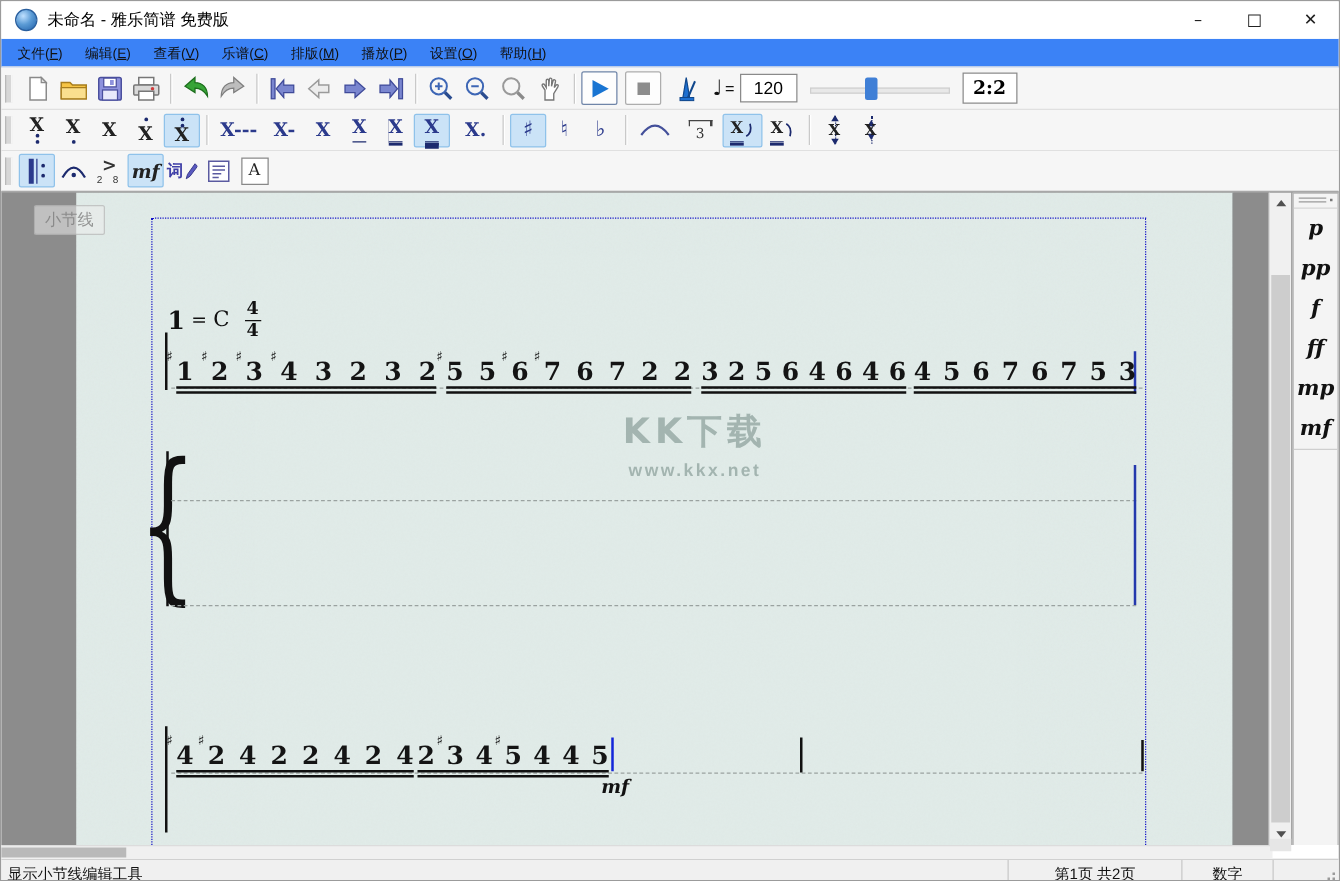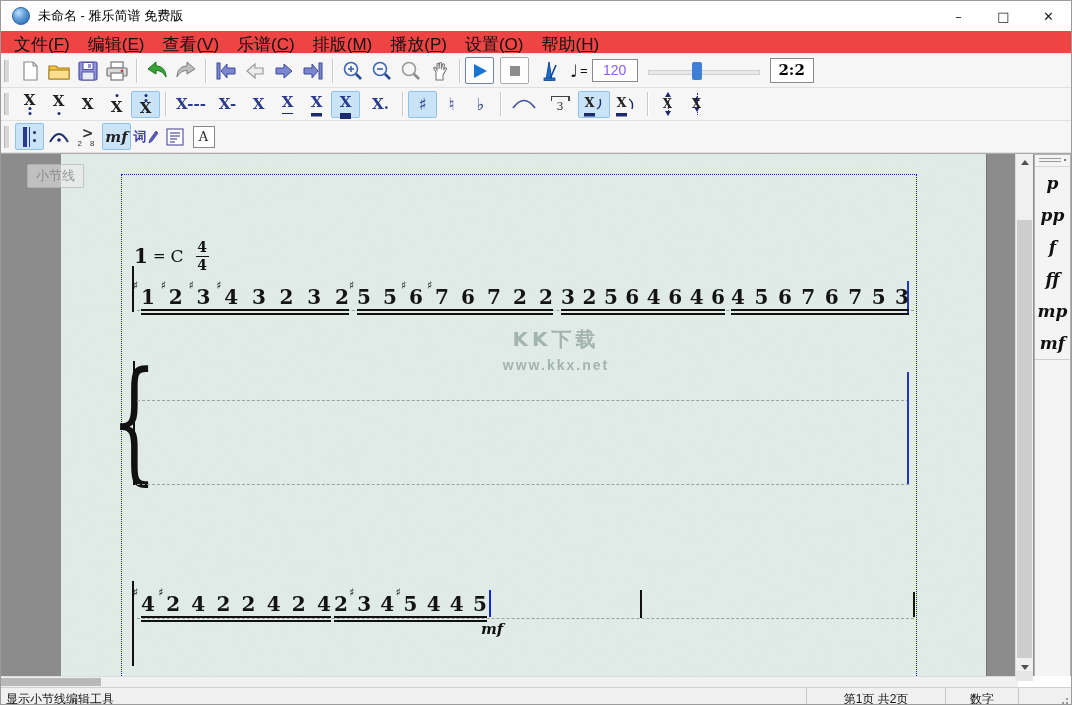--- a/index.html
+++ b/index.html
@@ -8,21 +8,21 @@
   
   .titlebar{height:30px;background:#fff;display:flex;align-items:center;position:relative;}
   .app-icon{width:18px;height:18px;border-radius:50%;margin:0 8px 0 11px;
     background:radial-gradient(circle at 35% 30%,#bfe0ff 0%,#5b9bd5 45%,#1f5fa8 100%);
     border:1px solid #2a5f9e;box-sizing:border-box;}
   .title-text{font-size:13px;color:#000;}
   .win-controls{position:absolute;right:0;top:0;height:30px;display:flex;}
   .win-btn{width:45px;height:30px;display:flex;align-items:center;justify-content:center;
     font-size:13px;color:#222;font-family:"DejaVu Sans",sans-serif;}
   
-  .menubar{height:22px;background:#ef4444;display:flex;font-size:17px;
+  .menubar{height:22px;background:#3b82f6;display:flex;align-items:center;font-size:11px;
     border-bottom:1px solid #e6e6e6;padding-left:4px;}
   .menu-item{padding:2px 9px;color:#111;}
   .menu-item u{text-decoration:underline;}
   
   .toolbar{background:#f6f6f6;display:flex;align-items:center;border-bottom:1px solid #e0e0e0;}
   .tb1{height:33px;} .tb2{height:32px;} .tb3{height:31px;}
   .grip{width:4px;height:22px;margin:0 5px 0 3px;border-left:1px solid #b9b9b9;
         border-right:1px solid #fff;background:#d7d7d7;}
   .sep{width:1px;height:24px;background:#c9c9c9;margin:0 5px;box-shadow:1px 0 0 #fff;}
   .tbtn{width:29px;height:27px;display:flex;align-items:center;justify-content:center;
@@ -59,21 +59,21 @@
   .rpt .b2{width:1.6px;height:20px;background:#2b3a8c;margin-right:3px;}
   .rpt .cdots{display:flex;flex-direction:column;gap:5px;}
   .mf-ital{font-family:"DejaVu Serif",serif;font-style:italic;font-weight:bold;font-size:15px;color:#222;}
   .lyr{font-size:13px;font-weight:bold;color:#4040a8;position:relative;}
   .fontA{width:20px;height:20px;border:1px solid #888;background:#fff;display:flex;align-items:center;
     justify-content:center;font-family:"DejaVu Serif",serif;font-size:13px;color:#222;}
   
   .qnote{font-size:17px;color:#111;margin:0 2px 0 6px;font-family:"DejaVu Sans",sans-serif;}
   .eq{font-size:13px;color:#111;margin-right:4px;}
   .tempo-box{width:44px;height:21px;border:1px solid #8a8a8a;background:#fff;font-size:14px;
-    text-align:center;line-height:21px;color:#8b5cf6;}
+    text-align:center;line-height:21px;color:#000000;}
   .slider{width:112px;height:20px;position:relative;margin:0 10px;}
   .slider .track{position:absolute;left:0;right:0;top:9px;height:3px;background:#e8e8e8;border:1px solid #cfcfcf;}
   .slider .thumb{position:absolute;left:44px;top:1px;width:10px;height:18px;background:#3f7fd6;border-radius:2px;}
   .beat-box{width:42px;height:23px;border:1px solid #8a8a8a;background:#fff;text-align:center;
     font-family:"DejaVu Serif",serif;font-weight:bold;font-size:15px;line-height:23px;color:#000;}
   
   .canvas{position:relative;height:522px;background:#8c8c8c;overflow:hidden;border-top:1px solid #a9a9a9;}
   .page{position:absolute;left:60px;top:0;width:925px;height:522px;background:#dfe9e6;
         border-right:1px solid #777;overflow:hidden;}
   .page svg.texture{position:absolute;left:0;top:0;}
@@ -94,21 +94,21 @@
   .m{position:absolute;height:22px;display:flex;justify-content:space-between;align-items:flex-end;}
   .m .ln{position:absolute;left:0;right:0;height:1.7px;background:#111;}
   .note{position:relative;font-family:"DejaVu Serif",serif;font-weight:bold;font-size:20px;
         line-height:1;color:#141414;}
   .note .sh{position:absolute;left:-8px;top:-7px;font-size:11px;font-weight:bold;color:#141414;}
   .brace{position:absolute;font-family:"DejaVu Serif",serif;color:#111;
          transform:scale(0.55,1);transform-origin:left center;}
   .dyn-mark{position:absolute;font-family:"DejaVu Serif",serif;font-style:italic;font-weight:bold;
         font-size:15px;color:#111;}
   .watermark{position:absolute;text-align:center;color:#8fa39e;opacity:.75;}
-  .wm1{font-size:20px;font-weight:bold;letter-spacing:4px;font-family:"DejaVu Sans",sans-serif;}
+  .wm1{font-size:28px;font-weight:bold;letter-spacing:4px;font-family:"DejaVu Sans",sans-serif;}
   .wm2{font-size:14px;font-weight:bold;letter-spacing:2px;margin-top:4px;}
   .tooltip{position:absolute;background:rgba(235,235,235,.55);border:1px solid rgba(150,150,150,.45);
     color:rgba(120,120,120,.75);font-size:13px;padding:2px 8px;border-radius:2px;}
   
   .vscroll{position:absolute;right:38px;top:0;width:17px;height:522px;background:#f0f0f0;
     border-left:1px solid #dcdcdc;}
   .varrow{position:absolute;left:0;width:17px;height:17px;display:flex;align-items:center;justify-content:center;}
   .tr-u{width:0;height:0;border-left:4px solid transparent;border-right:4px solid transparent;border-bottom:5px solid #505050;}
   .tr-d{width:0;height:0;border-left:4px solid transparent;border-right:4px solid transparent;border-top:5px solid #505050;}
   .vthumb{position:absolute;left:1px;width:15px;background:#cdcdcd;}

